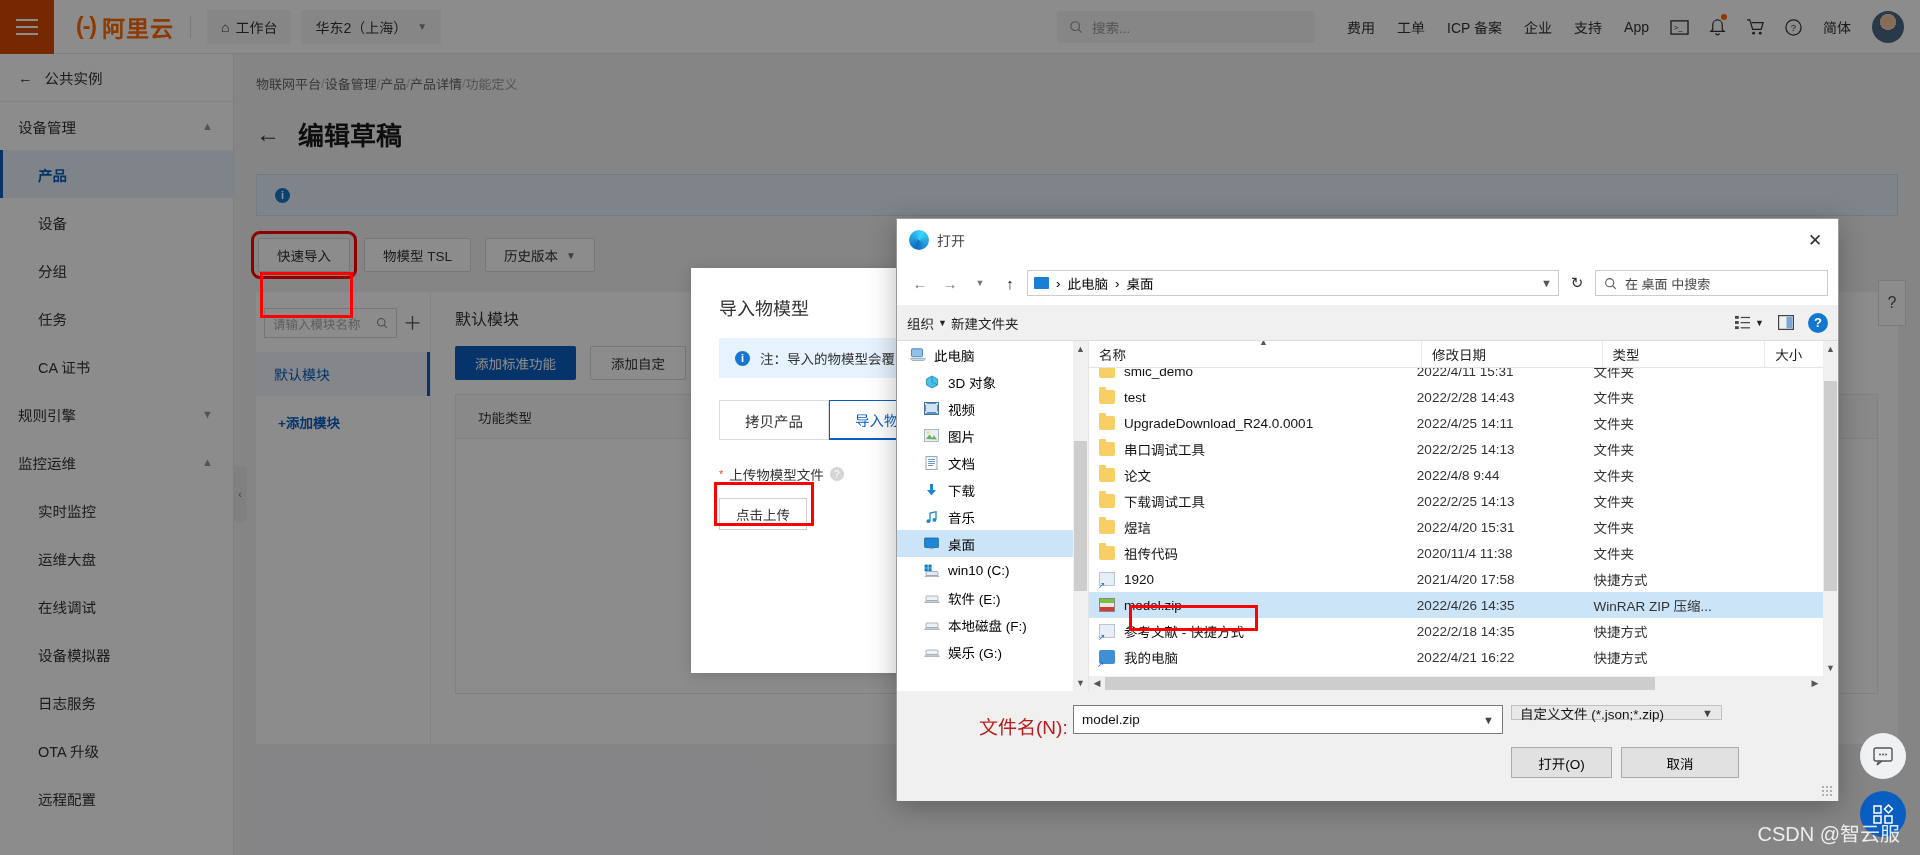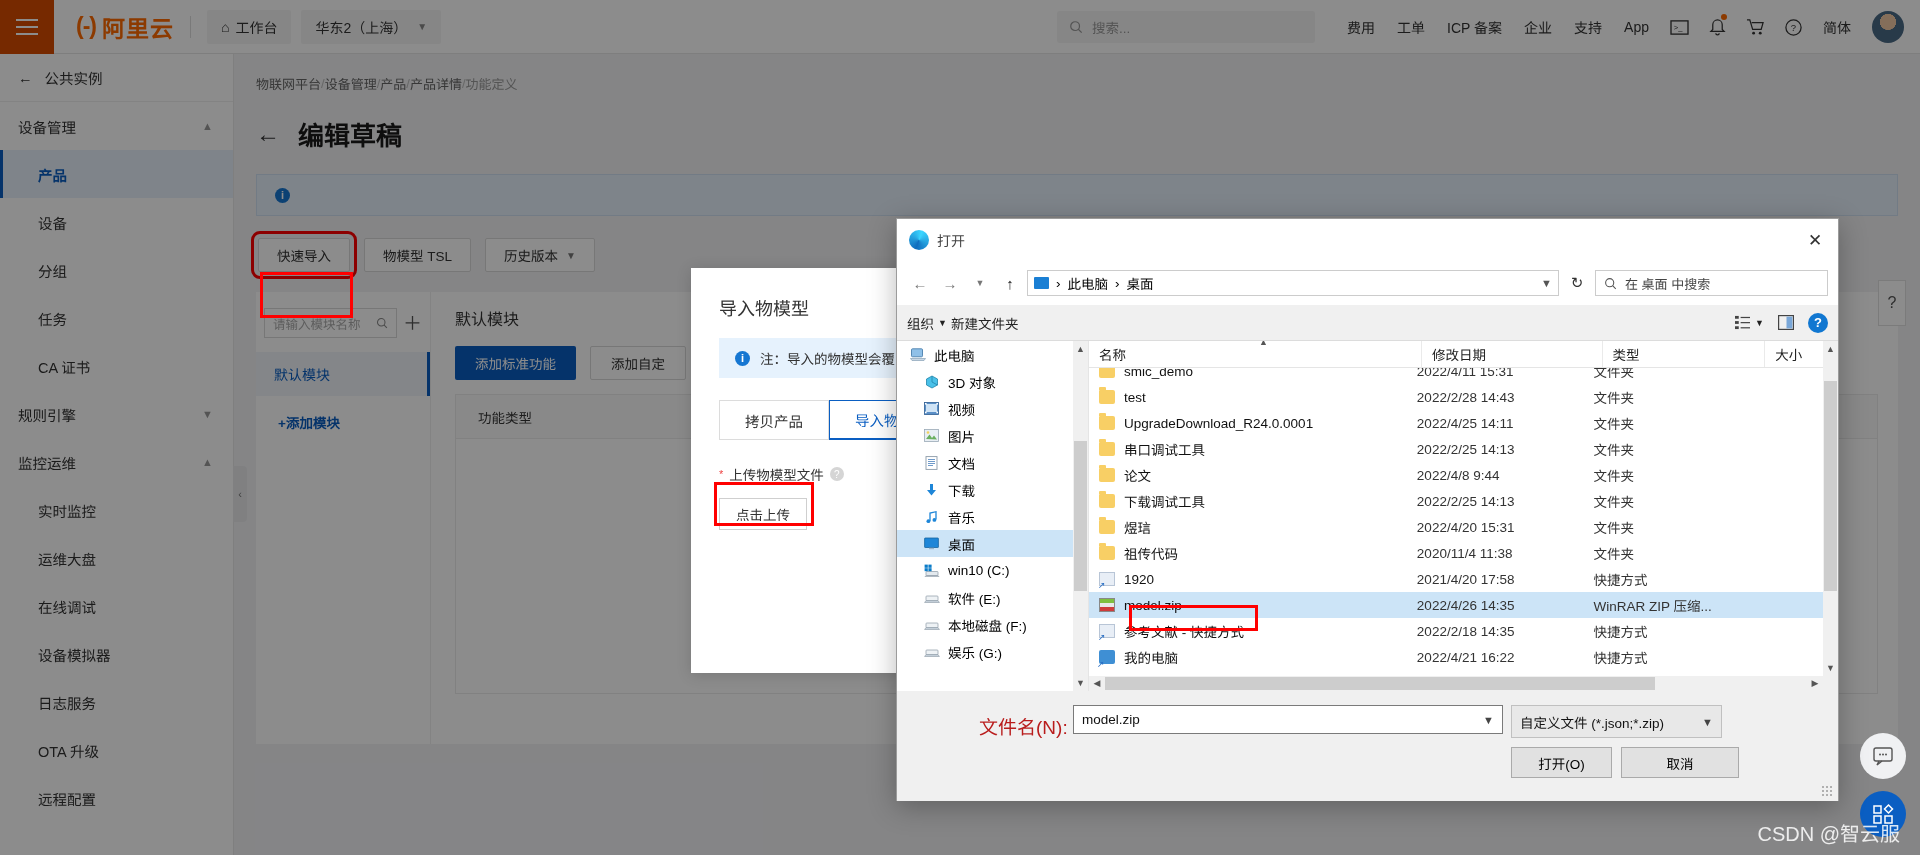--- a/index.html
+++ b/index.html
@@ -191,21 +191,21 @@
   #fl-vscroll .thumb { position:absolute; top:40px; left:1px; width:13px; height:210px; background:#cdcdcd;}
   #fl-vscroll .ar { position:absolute; left:0; width:15px; height:16px; text-align:center; font-size:9px; color:#555; line-height:16px; cursor:pointer;}
   #fl-hscroll { position:absolute; left:0; bottom:0; right:15px; height:15px; background:#f0f0f0; }
   #fl-hscroll .thumb { position:absolute; left:16px; top:1px; width:550px; height:13px; background:#cdcdcd;}
   #fl-hscroll .ar { position:absolute; top:0; width:16px; height:15px; text-align:center; font-size:9px; color:#555; line-height:15px; cursor:pointer;}
   #fd-foot { height:110px; background:#f0f0f0; position:relative; }
   #fn-label { position:absolute; left:82px; top:21px; font-size:19px; color:#b91c1c;}
   #fn-input { position:absolute; left:176px; top:14px; width:430px; height:29px; background:#fff; border:1px solid #7a7a7a;
      display:flex; align-items:center; padding:0 8px; font-size:13.5px; color:#111;}
   #fn-input .car { margin-left:auto; font-size:11px; color:#444; cursor:pointer;}
-  #ftype { position:absolute; left:614px; top:14px; width:211px; height:33px; background:#e8e8e8; border:1px solid #c0c0c0;
+  #ftype { position:absolute; left:614px; top:14px; width:211px; height:15px; background:#e8e8e8; border:1px solid #c0c0c0;
      display:flex; align-items:center; padding:0 8px; font-size:13.5px; color:#111;}
   #ftype .car { margin-left:auto; font-size:11px; color:#444;}
   #btn-open { position:absolute; left:614px; top:56px; width:101px; height:31px; background:#e1e1e1; border:1px solid #aaa;
      display:flex; align-items:center; justify-content:center; font-size:13.5px; cursor:pointer;}
   #btn-cancel { position:absolute; left:724px; top:56px; width:118px; height:31px; background:#e1e1e1; border:1px solid #aaa;
      display:flex; align-items:center; justify-content:center; font-size:13.5px; cursor:pointer;}
   #grip { position:absolute; right:5px; bottom:4px; width:12px; height:12px;
      background:radial-gradient(circle,#b0b0b0 1px, transparent 1.2px) 0 0/4px 4px; }
   
   .annot { position:absolute; border:3px solid #ff0000; z-index:90; pointer-events:none;}

